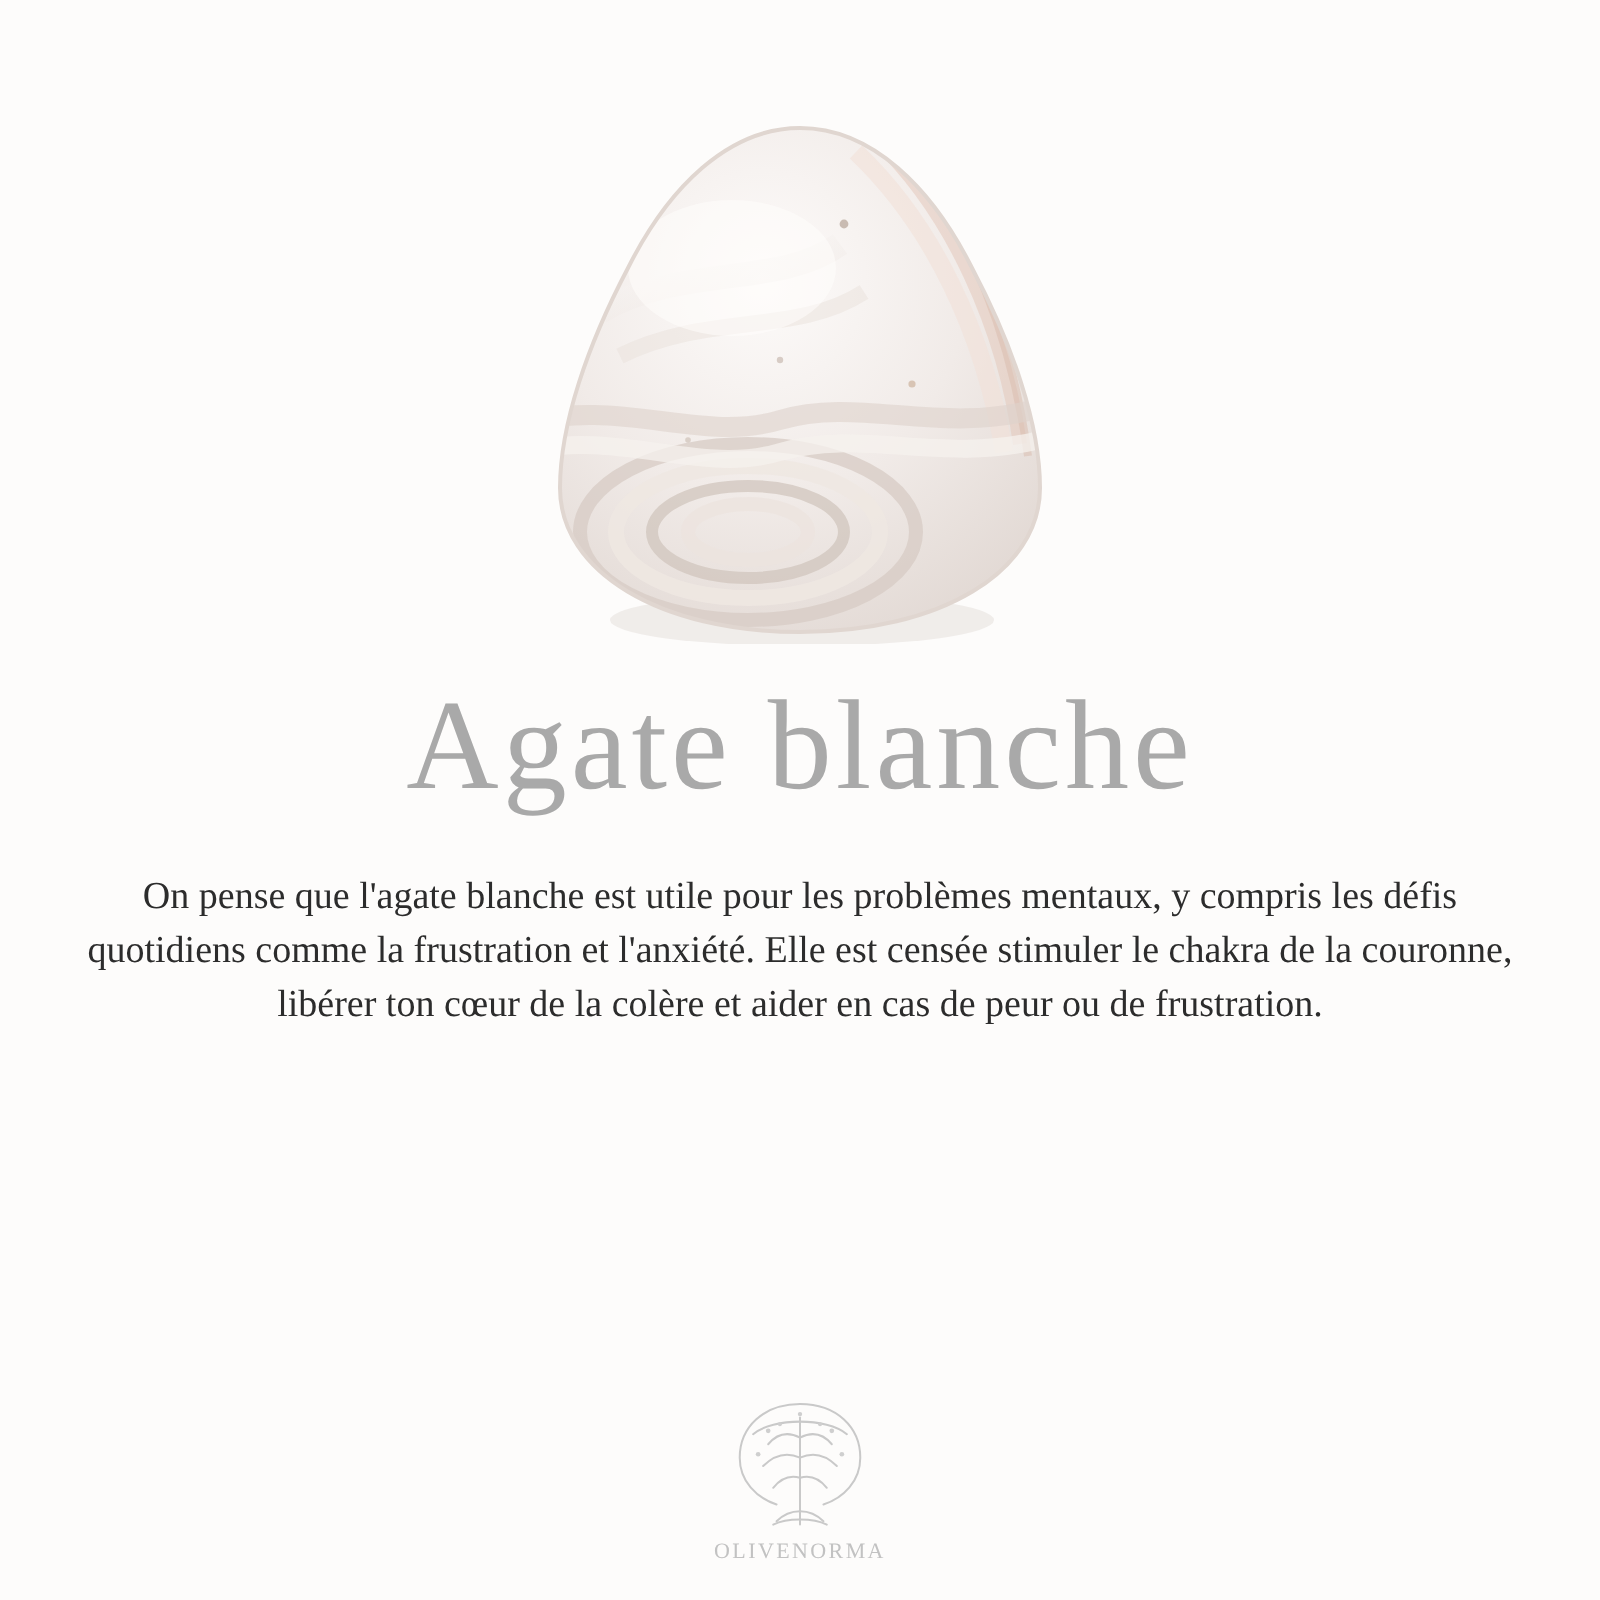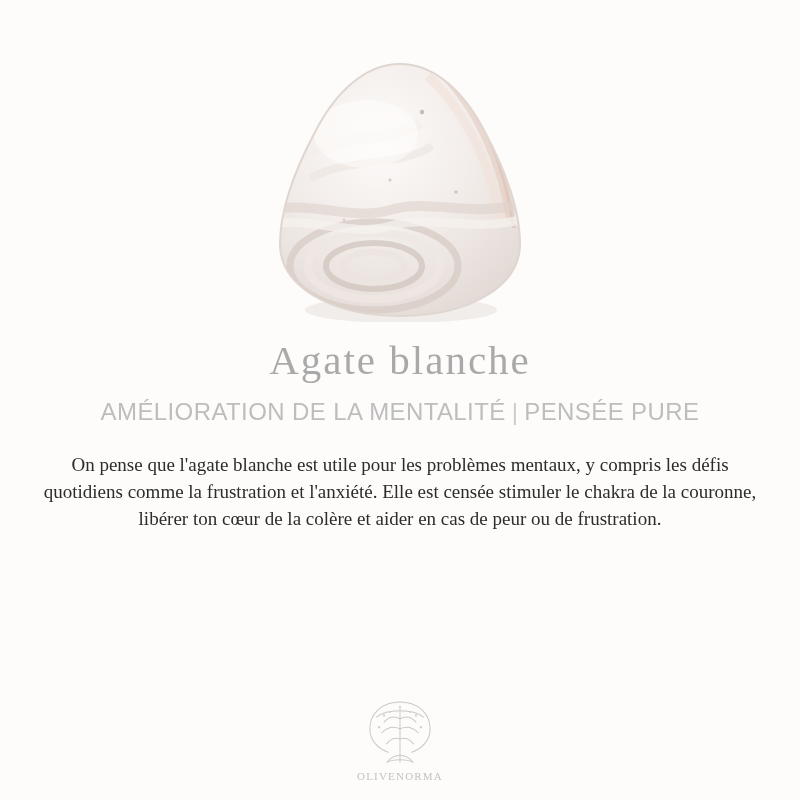--- a/index.html
+++ b/index.html
@@ -40,21 +40,21 @@
   }
   .stone svg {
     display: block;
     width: 100%;
     height: 100%;
   }
 
   
   .title {
     font-family: "Liberation Serif", serif;
-    font-size: 41px;
+    font-size: 64px;
     letter-spacing: 2px;
     color: #a9a9a9;
     margin-top: 6px;
     text-align: center;
     font-weight: normal;
   }
   .subtitle {
     font-family: "Liberation Sans", sans-serif;
     font-size: 24px;
     letter-spacing: 0.4px;
@@ -172,23 +172,20 @@
                  C 250 226 200 256 130 256
                  C 60 256 10 226 10 184
                  C 10 152 24 112 44 74
                  C 64 34 94 4 130 4 Z" fill="none" stroke="#e0d6d0" stroke-width="2"></path>
       </svg>
     </div>
   </div>
 
   <div class="title">Agate  blanche</div>
 
-  <div class="subtitle">
-    <span>AMÉLIORATION DE LA MENTALITÉ</span><span class="sep">|</span><span>PENSÉE PURE</span>
-  </div>
 
   <p class="description">On pense que l'agate blanche est utile pour les problèmes mentaux, y compris les défis quotidiens comme la frustration et l'anxiété. Elle est censée stimuler le chakra de la couronne, libérer ton cœur de la colère et aider en cas de peur ou de frustration.</p>
 
   <div class="logo-wrap">
     <div class="logo-mark">
       <svg viewBox="0 0 100 86" xmlns="http://www.w3.org/2000/svg" aria-hidden="true">
         <g stroke="#c9c9c9" fill="none" stroke-width="1.2" stroke-linecap="round">
 
           <path d="M50 6 C 28 6 14 20 14 38 C 14 52 24 62 36 66"></path>
           <path d="M50 6 C 72 6 86 20 86 38 C 86 52 76 62 64 66"></path>

